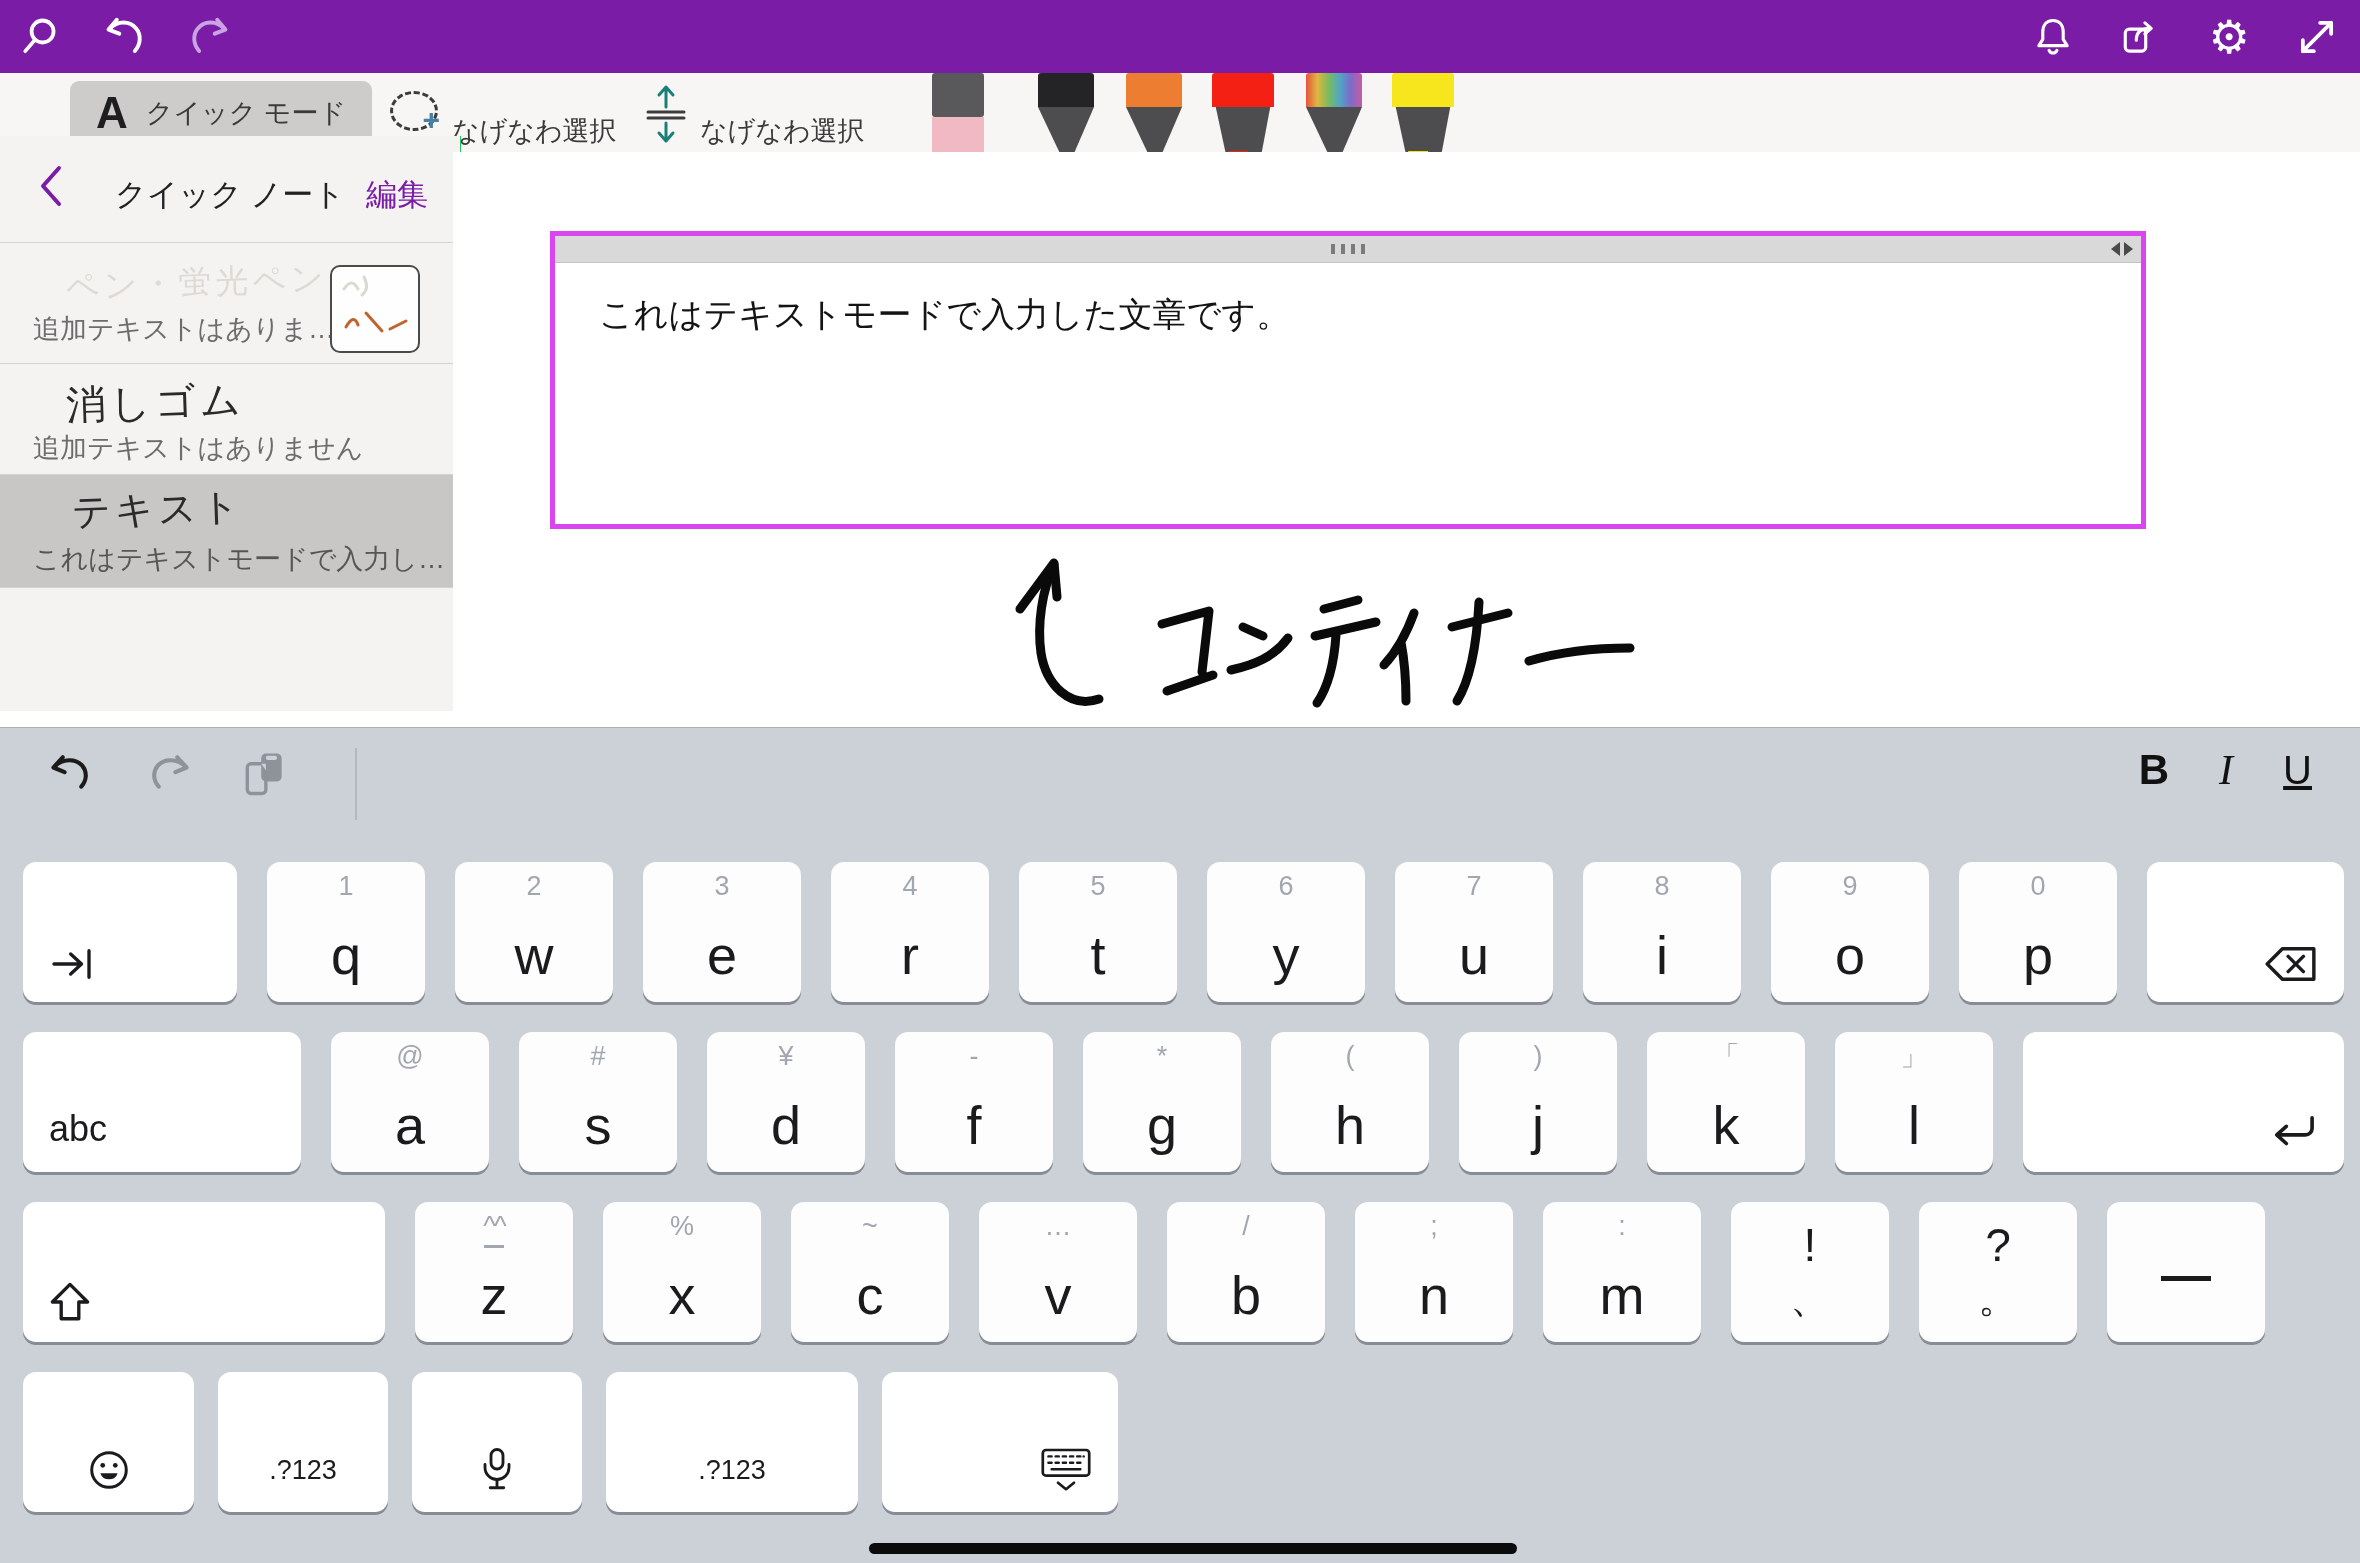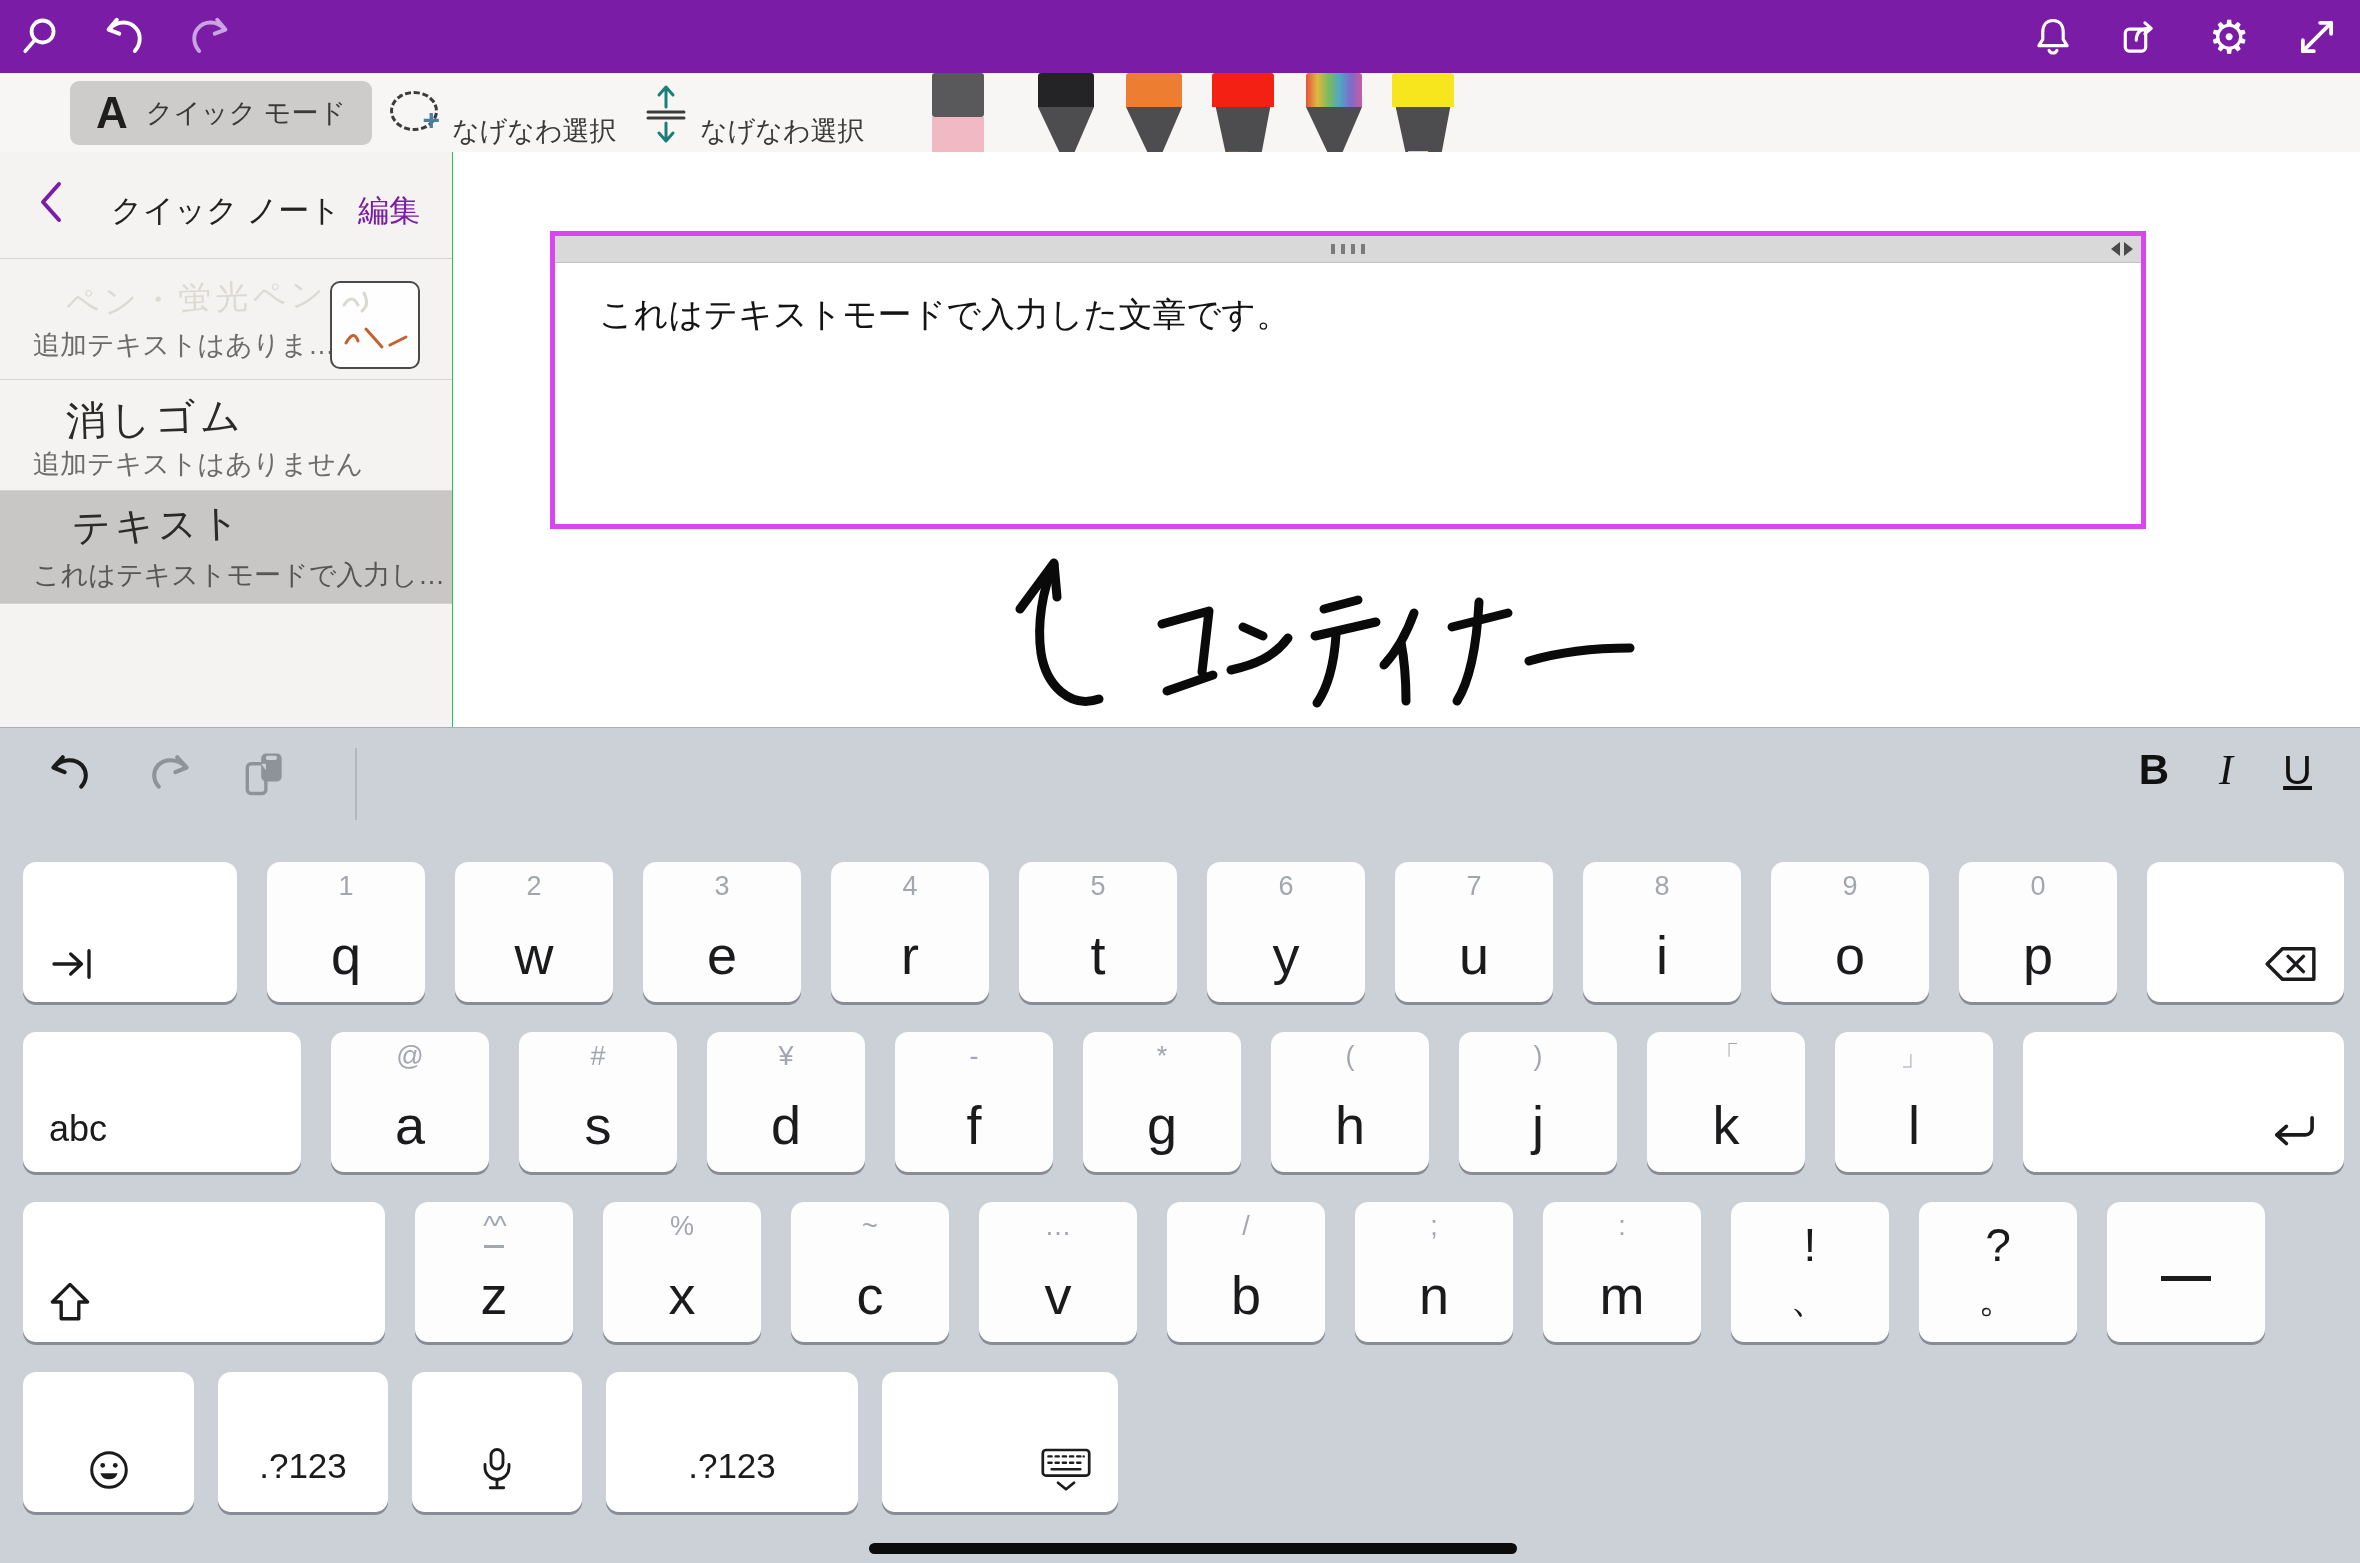--- a/index.html
+++ b/index.html
@@ -43,21 +43,21 @@
   .hl .cap{height:34px;border-radius:3px 3px 0 0;}
   .hl .body{height:46px;background:#4D4D4F;clip-path:polygon(6% 0,94% 0,80% 100%,22% 100%);}
   .hl .tip{width:32px;height:32px;margin:-2px 0 0 16px;clip-path:polygon(0 0,62% 0,100% 72%,22% 100%);}
   .addpen{position:absolute;left:1486px;top:78px;width:64px;height:64px;font-size:66px;font-weight:300;color:#1B1B1B;
           display:flex;align-items:center;justify-content:center;}
   .shapes-group{position:absolute;left:1598px;top:84px;display:flex;align-items:center;gap:14px;}
   .ink2shape-btn{position:absolute;left:1740px;top:82px;height:62px;padding:0 22px;background:#D6D5D3;border-radius:9px;
                  display:flex;align-items:center;gap:14px;}
   .drawmode-group{position:absolute;left:2086px;top:84px;display:flex;align-items:center;gap:14px;}
   
-  .sidebar{position:absolute;left:0;top:152px;width:452px;height:575px;background:#F4F3F2;border-right:1px solid #22c55e;}
+  .sidebar{position:absolute;left:0;top:136px;width:452px;height:575px;background:#F4F3F2;border-right:1px solid #22c55e;padding-left:8px;}
   .sb-header{position:absolute;left:0;top:0;width:100%;height:106px;}
   .sb-back{position:absolute;left:38px;top:28px;}
   .sb-title{position:absolute;left:0;right:0;top:38px;text-align:center;font-size:31px;color:#222;}
   .sb-edit{position:absolute;right:32px;top:38px;font-size:31px;color:#7A1CA5;}
   .sb-div{position:absolute;left:0;width:100%;height:1px;background:#D4D3D1;}
   .sb-item{position:absolute;left:0;width:100%;}
   .sb-item.selected{background:#C9C7C5;}
   .hand{letter-spacing:4px;transform:rotate(-2deg);transform-origin:left center;display:inline-block;}
   .sb-sub{position:absolute;left:33px;font-size:27px;color:#6C6C6C;white-space:nowrap;}
   .thumb{position:absolute;left:330px;top:22px;width:86px;height:84px;background:#FEFEFE;border:2px solid #4A4A4A;border-radius:10px;}
@@ -89,21 +89,21 @@
   .w1{width:158px;}.wtab{width:214px;}.wbsp{width:197px;}.wabc{width:278px;}.wret{width:321px;}
   .wshift{width:362px;}.wemoji{width:171px;}.wnum{width:170px;}.wspace{width:1198px;}.wnum2{width:252px;}.wkb{width:236px;}
   .key .cap{position:absolute;left:0;right:0;bottom:20px;text-align:center;font-size:54px;color:#1B1B1D;line-height:1;}
   .key .hint{position:absolute;left:0;right:0;top:10px;text-align:center;font-size:27px;color:#A2A6AF;line-height:1.1;}
   .kao{letter-spacing:-2px;}
   .kao::after{content:"";display:block;width:20px;height:3px;background:#A2A6AF;margin:3px auto 0;}
   .glyph-bl{position:absolute;left:24px;bottom:18px;}
   .glyph-br{position:absolute;right:24px;bottom:18px;}
   .glyph-c{position:absolute;left:0;right:0;bottom:20px;display:flex;justify-content:center;}
   .key .small-bl{position:absolute;left:26px;bottom:22px;font-size:36px;color:#1B1B1D;}
-  .key .center-cap{position:absolute;left:0;right:0;bottom:26px;text-align:center;font-size:35px;color:#1B1B1D;}
+  .key .center-cap{position:absolute;left:0;right:0;bottom:26px;text-align:center;font-size:27px;color:#1B1B1D;}
   .key .ptop{position:absolute;left:0;right:0;top:16px;text-align:center;font-size:46px;color:#1B1B1D;}
   .key .pbot{position:absolute;left:0;right:0;bottom:16px;text-align:center;font-size:40px;color:#1B1B1D;}
   .key .dash{position:absolute;left:0;right:0;top:44px;text-align:center;font-size:50px;font-weight:600;color:#1B1B1D;}
   .home-indicator{position:absolute;left:869px;top:815px;width:648px;height:11px;border-radius:6px;background:#0B0B0B;}
   svg{display:block;}
 </style>
 </head>
 <body>
 
 <div class="screen">

